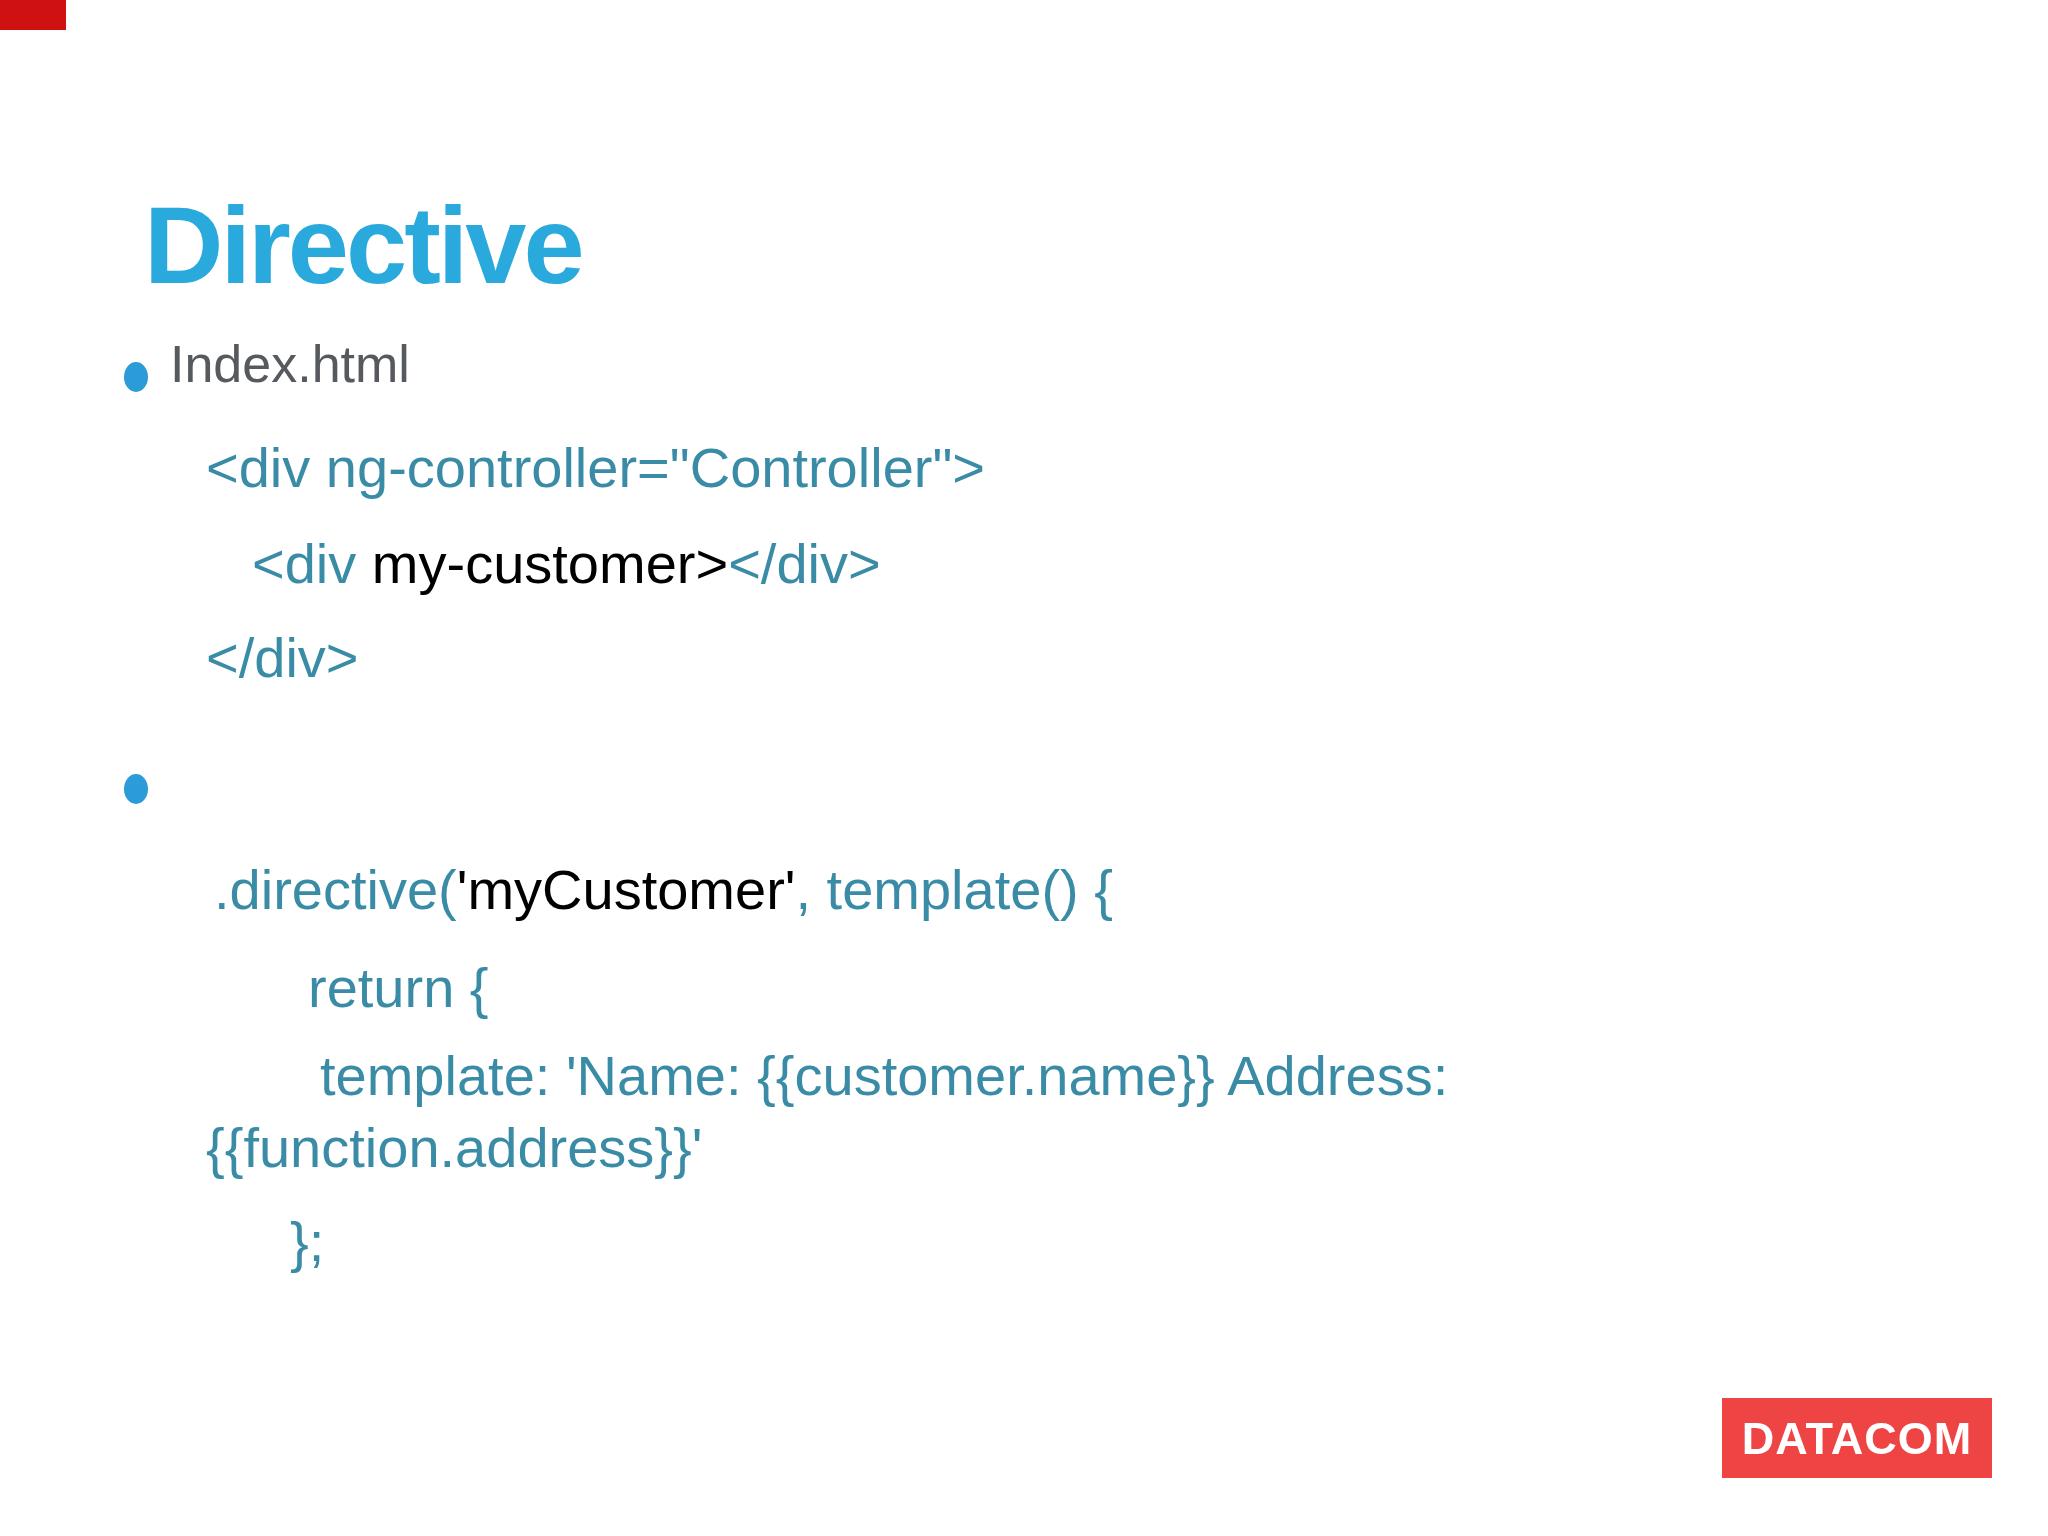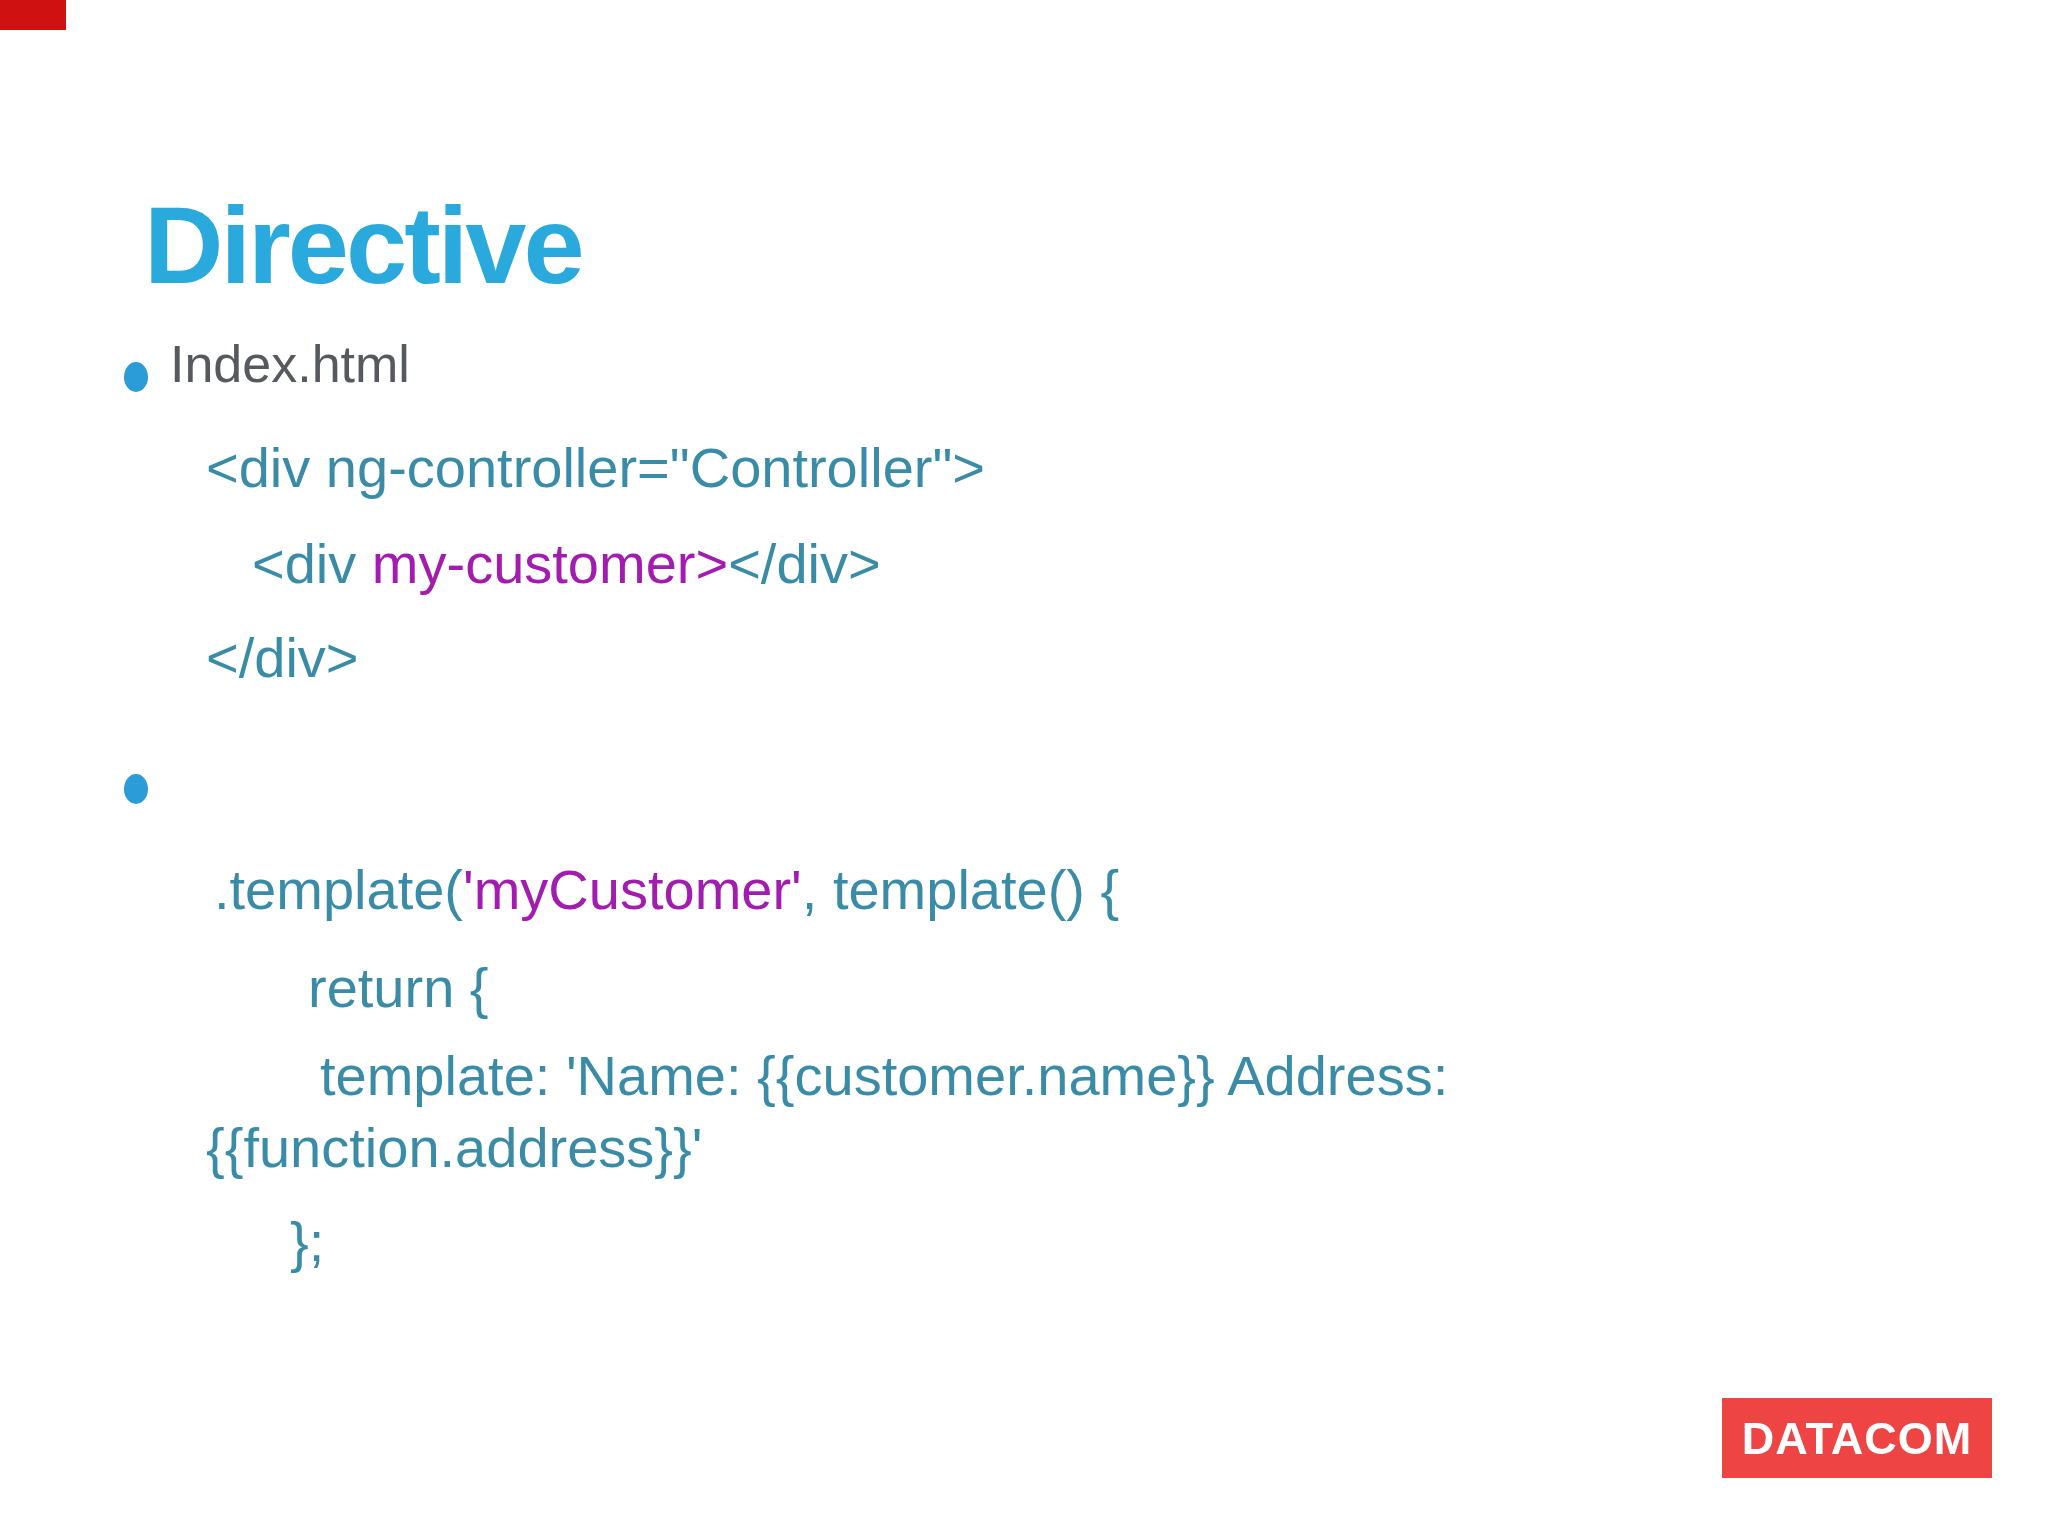--- a/index.html
+++ b/index.html
@@ -55,21 +55,21 @@
   .label-2 { left: 170px; top: 753px; }
   .code-line {
     position: absolute;
     margin: 0;
     font-size: 56px;
     line-height: 1.15;
     color: #3a8ca6;
     white-space: pre;
   }
   .c-code { color: #3a8ca6; }
-  .c-red  { color: #a21caf; }
+  .c-red  { color: #000000; }
   .l1 { left: 206px; top: 436px; }
   .l2 { left: 252px; top: 532px; }
   .l3 { left: 206px; top: 626px; }
   .l4 { left: 214px; top: 858px; }
   .l5 { left: 308px; top: 956px; }
   .l6 { left: 320px; top: 1044px; }
   .l7 { left: 206px; top: 1116px; }
   .l8 { left: 290px; top: 1210px; }
   .logo {
     position: absolute;
@@ -102,21 +102,21 @@
   <p class="bullet-label label-1">Index.html</p>
 
   <p class="code-line l1"><span class="c-code">&lt;div ng-controller="Controller"&gt;</span></p>
 
   <p class="code-line l2"><span class="c-code">&lt;div </span><span class="c-red">my-customer&gt;</span><span class="c-code">&lt;/div&gt;</span></p>
 
   <p class="code-line l3"><span class="c-code">&lt;/div&gt;</span></p>
 
   <span class="bullet-dot dot-2"></span>
 
-  <p class="code-line l4"><span class="c-code">.template(</span><span class="c-red">'myCustomer'</span><span class="c-code">, template() {</span></p>
+  <p class="code-line l4"><span class="c-code">.directive(</span><span class="c-red">'myCustomer'</span><span class="c-code">, template() {</span></p>
 
   <p class="code-line l5"><span class="c-code">return {</span></p>
 
   <p class="code-line l6"><span class="c-code">template: 'Name: {{customer.name}} Address:</span></p>
 
   <p class="code-line l7"><span class="c-code">{{function.address}}'</span></p>
 
   <p class="code-line l8"><span class="c-code">};</span></p>
 
   <div class="logo">

